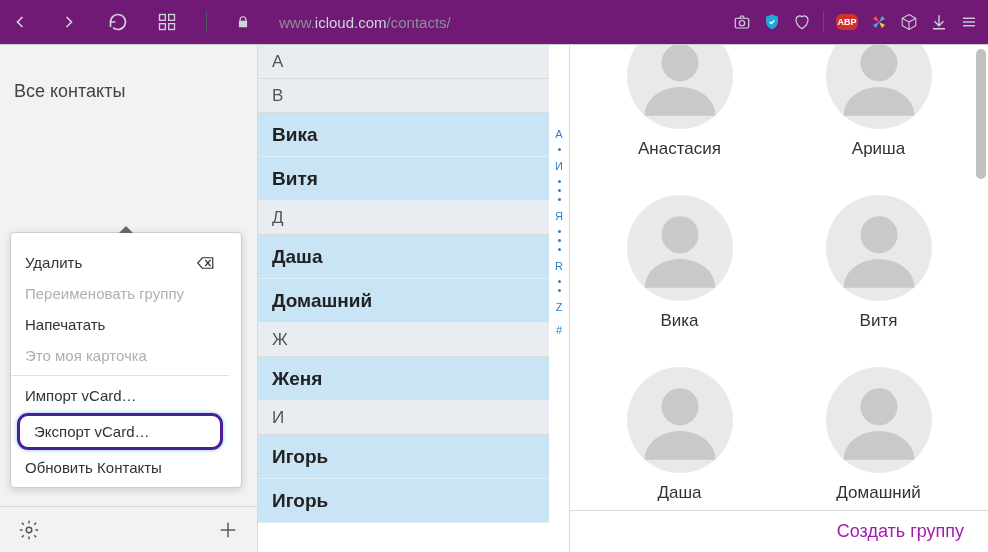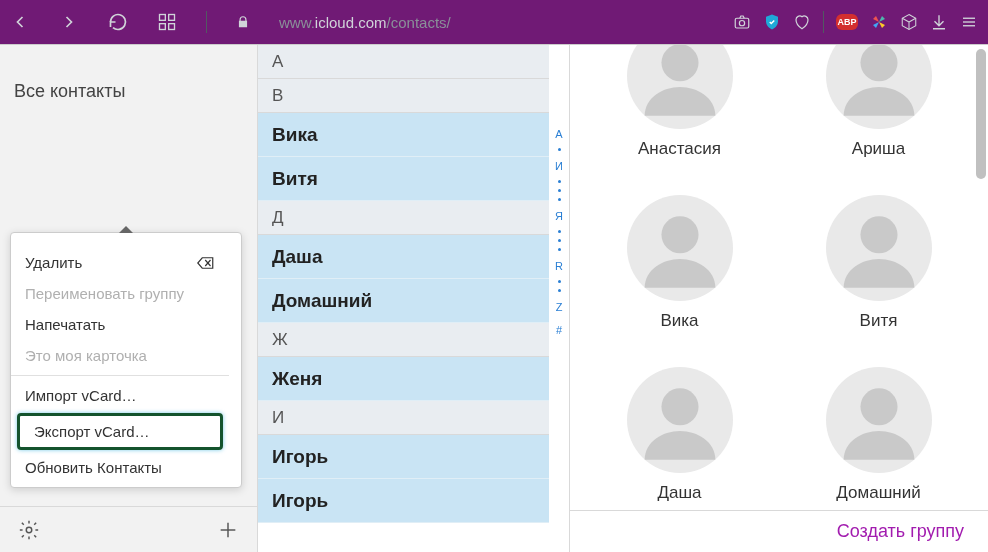--- a/index.html
+++ b/index.html
@@ -22,21 +22,21 @@
 
 .sidebar { width: 258px; background: #f2f2f2; position: relative; border-right: 1px solid #d9d9d9; display:flex; flex-direction:column; }
 .sidebar-title { font-size: 18px; color: #444; padding: 36px 14px; }
 .sidebar-fill { flex:1; }
 
 
 .popup { position:absolute; left: 10px; bottom: 64px; width: 232px; background:#fff; border:1px solid #ccc; border-radius:4px; box-shadow: 0 2px 8px rgba(0,0,0,0.15); padding: 14px 12px 4px 0; }
 .popup-arrow { position:absolute; top:-7px; left:50%; margin-left:-7px; width:0; height:0; border-left:7px solid transparent; border-right:7px solid transparent; border-bottom:7px solid #666; }
 .popup-item { padding: 7px 14px; font-size: 15px; color:#333; display:flex; align-items:center; justify-content:space-between; cursor:pointer; }
 .popup-item.disabled { color:#b0b0b0; cursor:default;align-items:center; }
-.popup-item.highlight { margin: 2px 6px; border: 3px solid #14532d; border-radius: 4px; box-shadow: 0 0 4px rgba(31,169,216,0.6); }
+.popup-item.highlight { margin: 2px 6px; border: 3px solid #4c1d95; border-radius: 11px; box-shadow: 0 0 4px rgba(31,169,216,0.6); }
 .popup-sep { height:1px; background:#e0e0e0; margin:4px 0; }
 
 
 .sidebar-bottom { height:46px; border-top:1px solid #d9d9d9; display:flex; align-items:center; justify-content:space-between; padding: 0 18px; }
 .sidebar-bottom .sb-icon { width:22px; height:22px; display:flex; align-items:center; justify-content:center; color:#555; }
 
 
 .list { width: 312px; border-right:1px solid #d9d9d9; display:flex; position:relative; background:#fff; }
 .list-content { flex:1; overflow:hidden; }
 .list-header-row { height:34px; background:#e9edf1; display:flex; align-items:center; padding-left:14px; font-size:17px; color:#555; border-bottom:1px solid #d9d9d9; }

